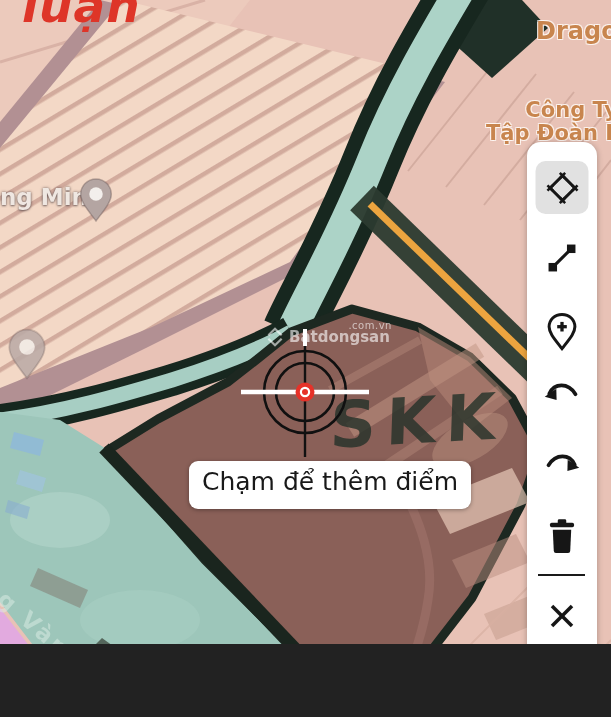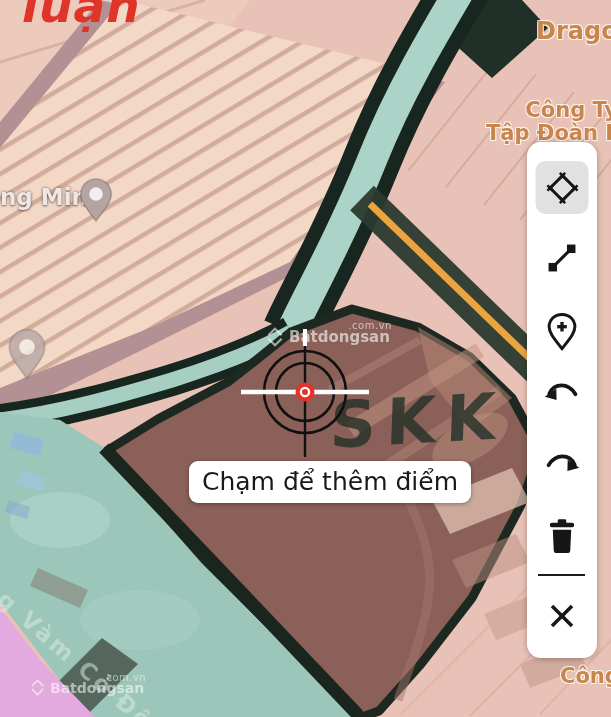--- a/index.html
+++ b/index.html
@@ -1,17 +1,17 @@
 <!DOCTYPE html>
 <html><head>
 <meta charset="utf-8">
 <style>
   html,body{margin:0;padding:0;background:#222;}
   .screen{
-    position:relative;width:611px;height:717px;overflow:hidden;
+    position:relative;width:611px;height:644px;overflow:hidden;
     font-family:"DejaVu Sans","Liberation Sans",sans-serif;
     background:#e8c2b6;
   }
   .screen *{box-sizing:border-box;}
   svg.mapbase{position:absolute;left:0;top:0;z-index:0;display:block;}
 
   
   .maplabel{position:absolute;z-index:1;white-space:nowrap;pointer-events:none;}
   .lbl-district{left:22px;top:-22px;font-size:47px;font-weight:bold;font-style:italic;
     color:#de3528;letter-spacing:1px;}
@@ -41,21 +41,21 @@
   .wm-center .wm-text{font-size:15px;}
   .wm-bl{left:29px;top:679px;color:rgba(255,255,255,.55);}
   .wm-bl .wm-text{font-size:14px;}
 
   
   .crosshair{position:absolute;left:235px;top:322px;width:140px;height:140px;z-index:3;
     pointer-events:none;}
 
   
   .tooltip{position:absolute;left:189px;top:461px;z-index:4;background:#fff;color:#191919;
-    font-size:25px;font-weight:500;padding:6px 13px 7px;border-radius:9px;white-space:nowrap;
+    font-size:25px;font-weight:500;padding:6px 13px 13px;border-radius:9px;white-space:nowrap;
     box-shadow:0 1px 4px rgba(0,0,0,.35);}
 
   
   .toolbar{position:absolute;left:527px;top:142px;width:70px;height:516px;z-index:10;
     background:#fff;border-radius:14px;box-shadow:0 1px 6px rgba(0,0,0,.28);}
   .toolbtn{position:absolute;left:50%;transform:translateX(-50%);width:48px;height:48px;
     display:flex;align-items:center;justify-content:center;background:transparent;border:none;
     padding:0;cursor:pointer;}
   .toolbtn.active{width:53px;height:53px;background:#e1e1e1;border-radius:10px;}
   .tb-divider{position:absolute;left:11px;top:432px;width:47px;height:2px;background:#1a1a1a;}

